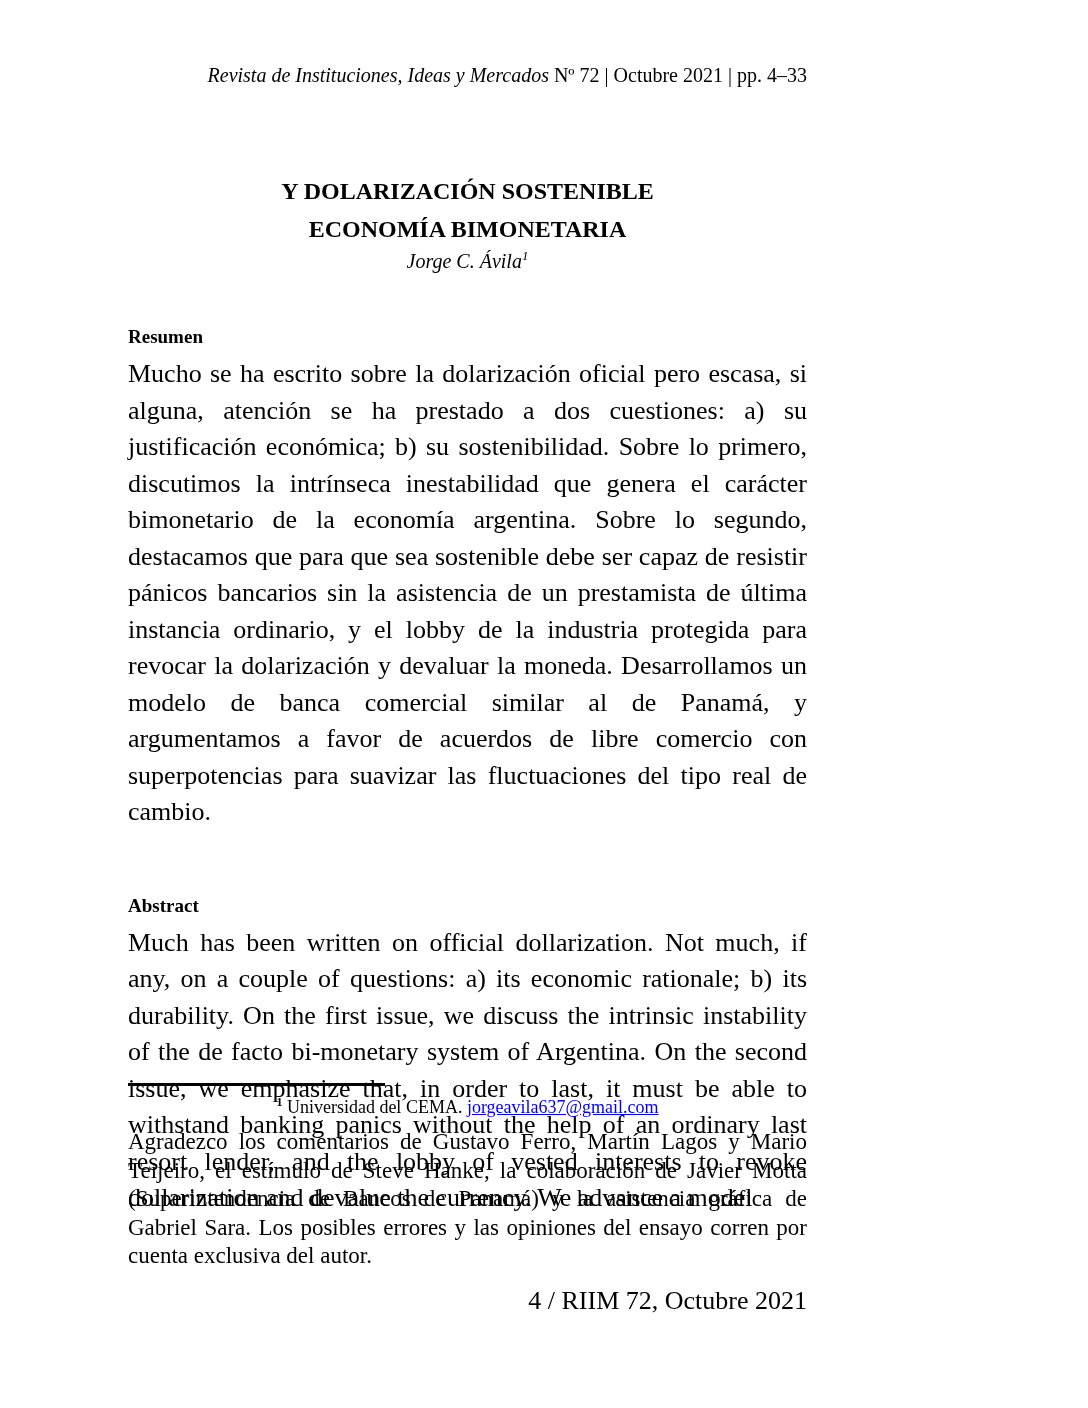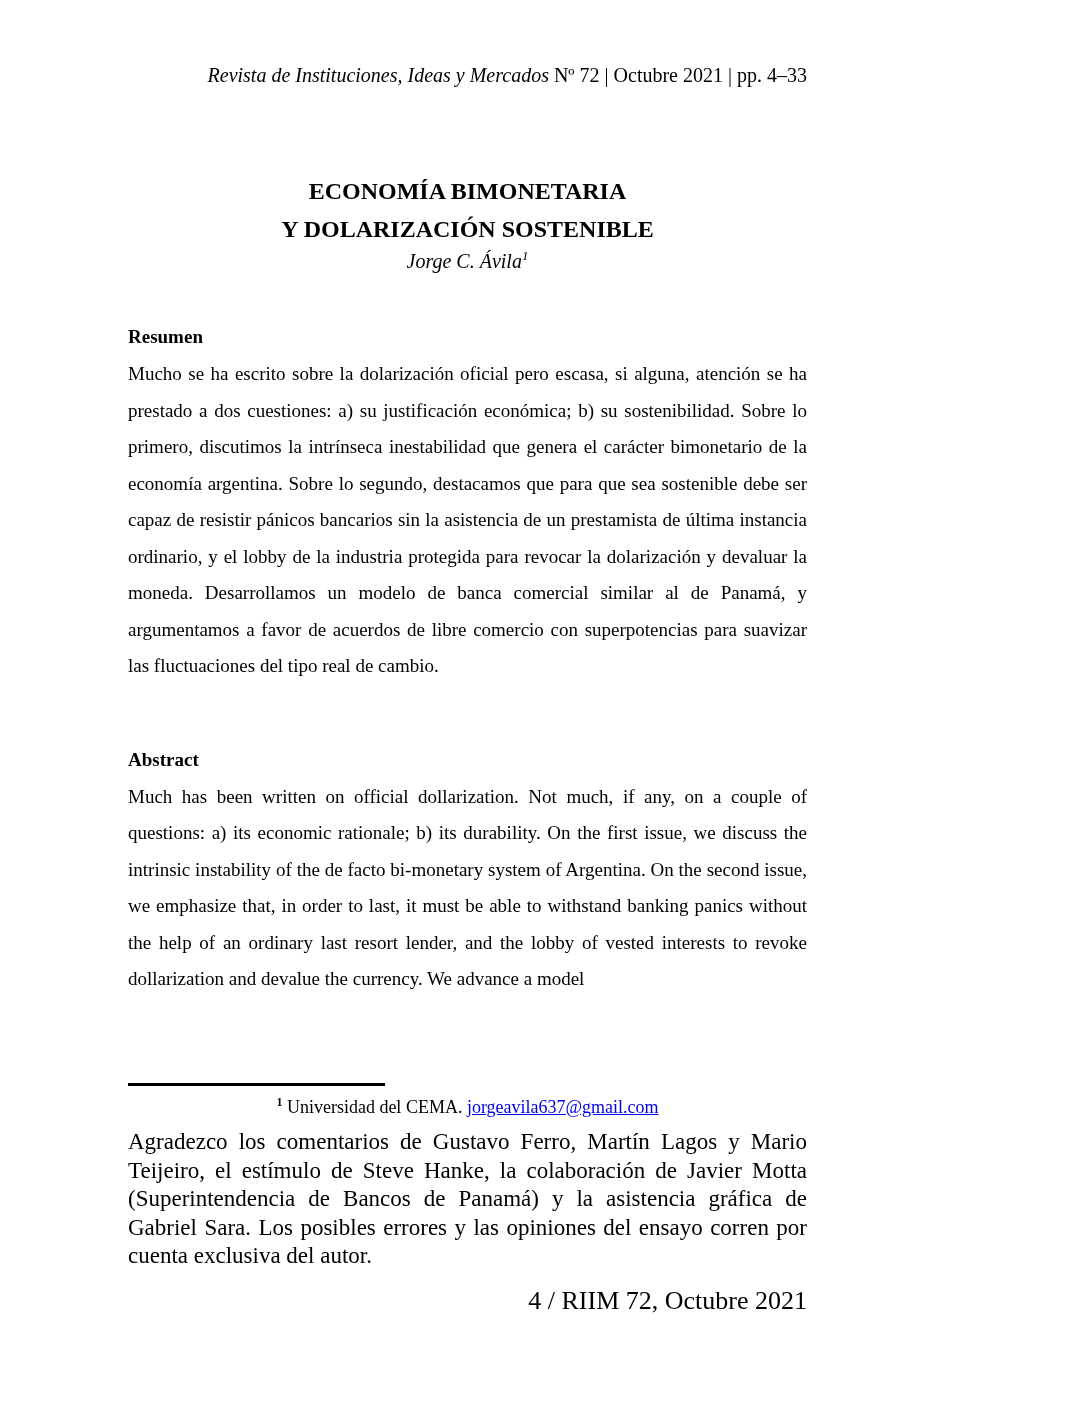--- a/index.html
+++ b/index.html
@@ -57,21 +57,21 @@
     line-height: 26px;
   }
   .resumen-heading {
     margin-top: 50px;
   }
   .abstract-heading {
     margin-top: 62px;
   }
   .body-text {
     margin: 6px 0 0 0;
-    font-size: 19px;
+    font-size: 26px;
     line-height: 36.5px;
     text-align: justify;
   }
   .footnote-area {
     position: absolute;
     top: 1083px;
     left: 128px;
     right: 125px;
   }
   .footnote-rule {
@@ -116,22 +116,22 @@
 
 <div class="page">
   <div class="content">
 
     <div class="running-header">
       <span class="journal-name">Revista de Instituciones, Ideas y Mercados</span>
       <span class="issue-info">Nº 72 | Octubre 2021 | pp. 4–33</span>
     </div>
 
     <h1 class="article-title">
+      <span class="title-line">Y DOLARIZACIÓN SOSTENIBLE</span>
       <span class="title-line">ECONOMÍA BIMONETARIA</span>
-      <span class="title-line">Y DOLARIZACIÓN SOSTENIBLE</span>
     </h1>
 
     <div class="author-line">
       <span>Jorge C. Ávila</span><sup>1</sup>
     </div>
 
     <h2 class="section-heading resumen-heading">Resumen</h2>
     <p class="body-text">Mucho se ha escrito sobre la dolarización oficial pero escasa, si alguna, atención se ha prestado a dos cuestiones: a) su justificación económica; b) su sostenibilidad. Sobre lo primero, discutimos la intrínseca inestabilidad que genera el carácter bimonetario de la economía argentina. Sobre lo segundo, destacamos que para que sea sostenible debe ser capaz de resistir pánicos bancarios sin la asistencia de un prestamista de última instancia ordinario, y el lobby de la industria protegida para revocar la dolarización y devaluar la moneda. Desarrollamos un modelo de banca comercial similar al de Panamá, y argumentamos a favor de acuerdos de libre comercio con superpotencias para suavizar las fluctuaciones del tipo real de cambio.</p>
 
     <h2 class="section-heading abstract-heading">Abstract</h2>

